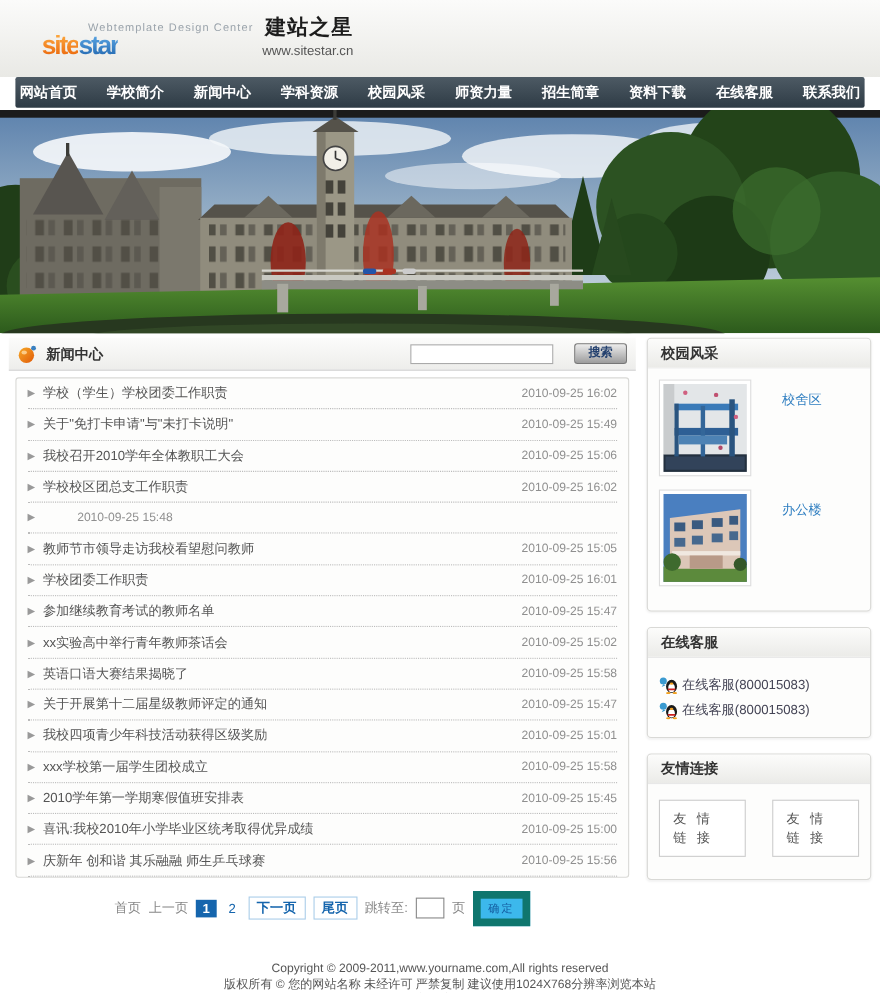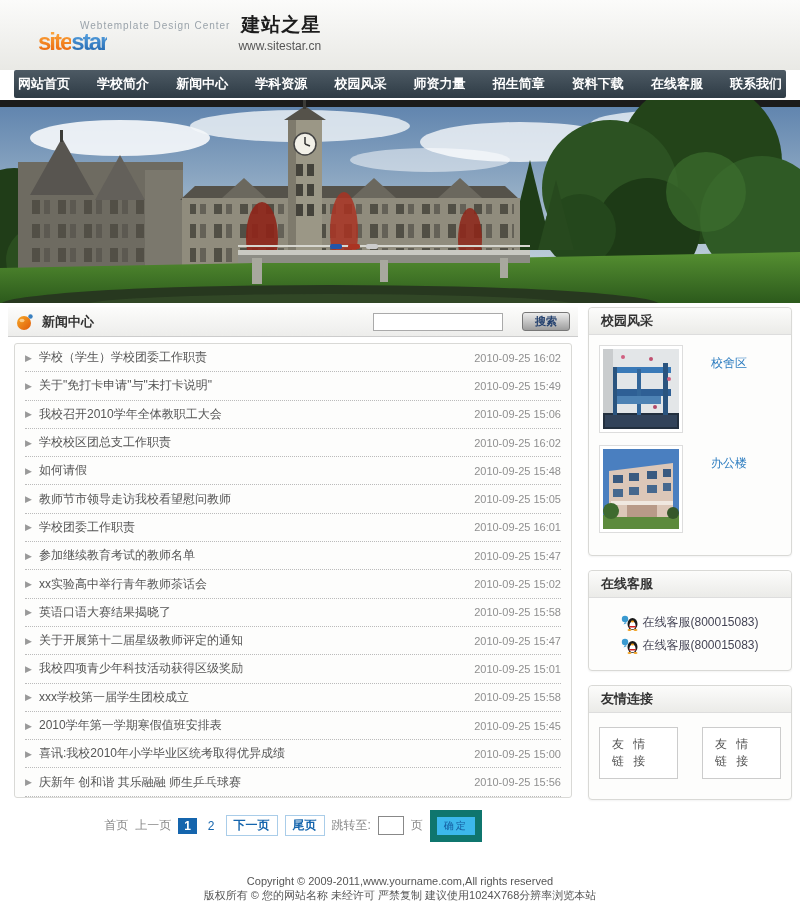--- a/index.html
+++ b/index.html
@@ -58,21 +58,21 @@
   
   .side-box { border:1px solid #d9d9d6; border-radius:4px; background:#fdfdfc; box-shadow:0 1px 2px rgba(0,0,0,.05); margin-bottom:14px; }
   .side-box-head { height:27px; line-height:26px; padding:0 12px; background:linear-gradient(#fcfcfb,#ebebe8); border-bottom:1px solid #ddd; border-radius:4px 4px 0 0; font-weight:bold; font-size:13px; color:#333; }
   .side-box-body { padding:10px; }
 
   .photo-row { display:flex; margin-bottom:12px; }
   .photo-thumb { width:84px; height:88px; border:1px solid #ddd; background:#fff; padding:3px; }
   .photo-thumb svg { display:block; }
   .photo-label { font-size:12px; color:#2d7dc0; text-decoration:none; cursor:pointer; margin:10px 0 0 28px; }
 
-  .qq-row { display:flex; align-items:center; margin:6px 0;justify-content:center; }
+  .qq-row { display:flex; align-items:center; margin:6px 0; }
   .qq-row svg { margin-right:3px; }
   .qq-label { font-size:12px; color:#445; cursor:pointer; }
 
   .link-row { display:flex; gap:24px; padding:4px 0 10px 0; }
   .link-chip { border:1px solid #ccc; background:#fff; font-size:12px; color:#555; padding:8px 12px; letter-spacing:3px; cursor:pointer; }
 
   
   .footer { margin-top:32px; text-align:center; color:#555; font-size:11px; line-height:14px; }
   .footer div { margin-bottom:0; }
 </style>
@@ -232,21 +232,20 @@
           <a class="news-title">我校召开2010学年全体教职工大会</a>
           <span class="news-date">2010-09-25 15:06</span>
         </div>
       <div class="news-row">
           <span class="news-arrow">▶</span>
           <a class="news-title">学校校区团总支工作职责</a>
           <span class="news-date">2010-09-25 16:02</span>
         </div>
       <div class="news-row">
           <span class="news-arrow">▶</span>
-          <a class="news-title">如何请假</a>
           <span class="news-date">2010-09-25 15:48</span>
         </div>
       <div class="news-row">
           <span class="news-arrow">▶</span>
           <a class="news-title">教师节市领导走访我校看望慰问教师</a>
           <span class="news-date">2010-09-25 15:05</span>
         </div>
       <div class="news-row">
           <span class="news-arrow">▶</span>
           <a class="news-title">学校团委工作职责</a>

